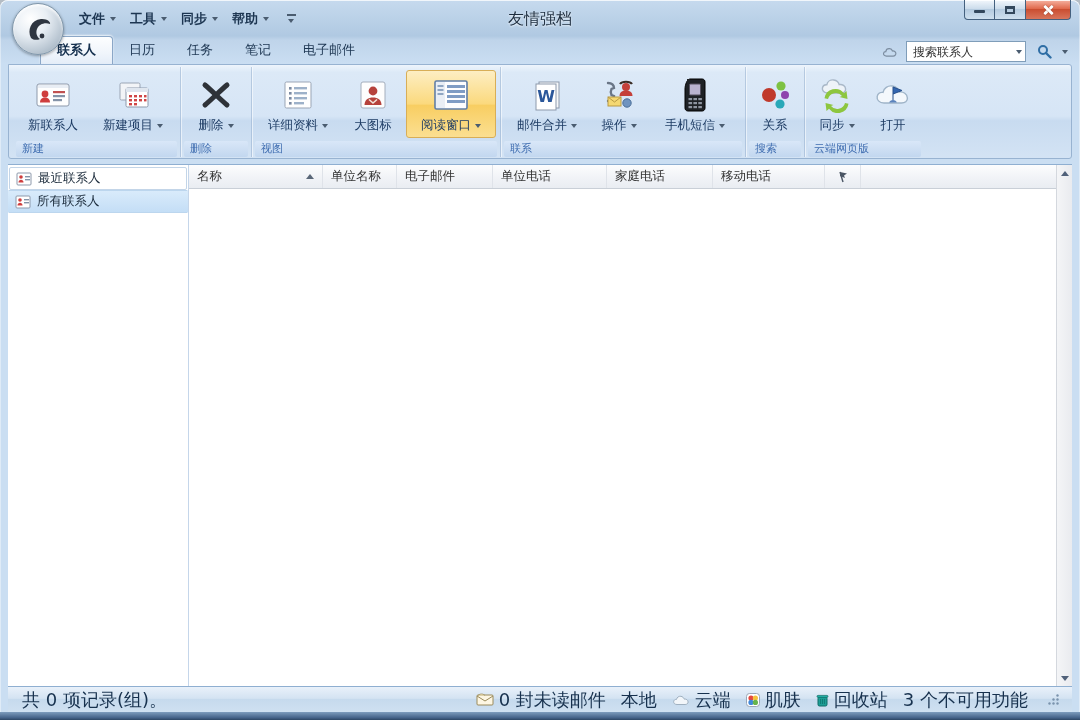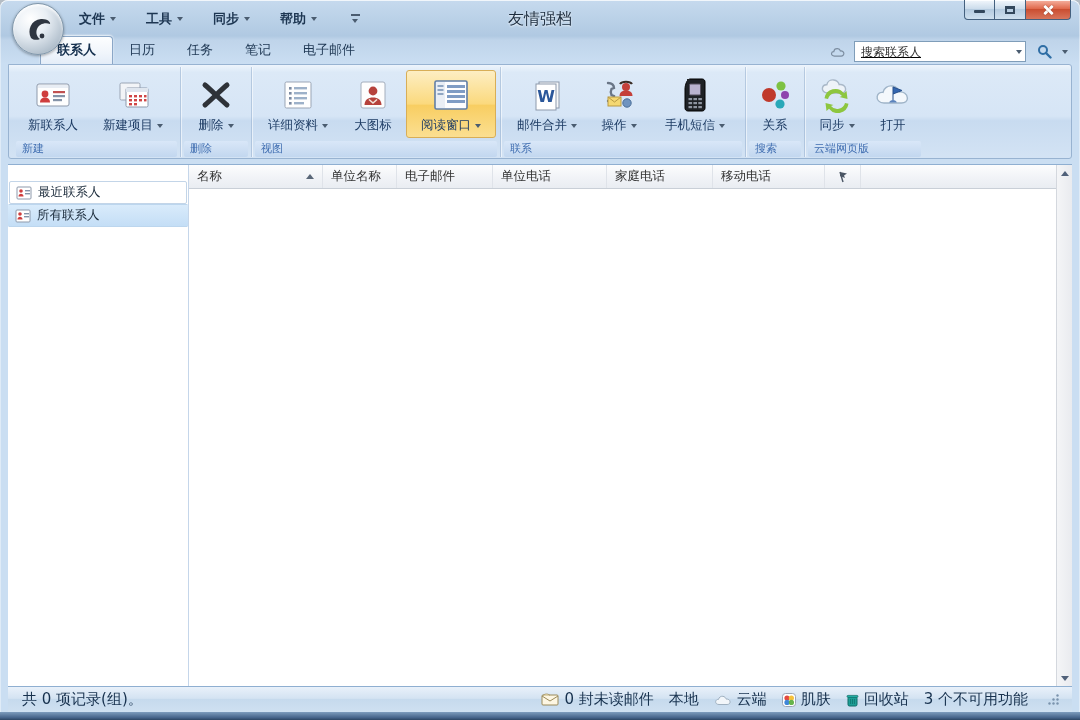--- a/index.html
+++ b/index.html
@@ -9,21 +9,21 @@
     background:linear-gradient(180deg,#c6daee 0,#b0c9e2 36px,#bfd4ea 40px,#cadef2 64px,#cadef2 100%);
     box-shadow:inset 0 1px 0 rgba(255,255,255,.75), inset 1px 0 0 rgba(255,255,255,.4), inset -1px 0 0 rgba(255,255,255,.4);
   }
 
   
   .titlebar { position:absolute; top:0; left:0; right:0; height:38px; }
   .logo { position:absolute; left:12px; top:3px; width:52px; height:52px; border-radius:50%;
     background:radial-gradient(circle at 35% 30%, #ffffff 0%, #e8eef4 35%, #b9c6d2 70%, #8fa0af 100%);
     border:1px solid #8096a9; box-shadow:0 1px 3px rgba(0,0,0,.35), inset 0 2px 3px rgba(255,255,255,.9); z-index:30; }
   .logo svg { position:absolute; left:8px; top:8px; }
-  .menubar { position:absolute; left:72px; top:7px; display:flex; align-items:center; gap:16px; }
+  .menubar { position:absolute; left:72px; top:7px; display:flex; align-items:center; gap:0; }
   .menu-item { display:flex; align-items:center; gap:5px; padding:3px 7px; font-size:13px; font-weight:bold;
     color:#1d3least; color:#1d3652; border-radius:3px; cursor:default; }
   .dd { width:0; height:0; border-left:3.5px solid transparent; border-right:3.5px solid transparent;
     border-top:4px solid #4a5c70; display:inline-block; }
   .qat-more { width:16px; height:14px; margin-left:8px; position:relative; }
   .qat-more::before { content:""; position:absolute; left:3px; top:2px; width:9px; height:2px; background:#4a5c70; }
   .qat-more::after { content:""; position:absolute; left:4px; top:7px; width:0; height:0;
     border-left:3.5px solid transparent; border-right:3.5px solid transparent; border-top:4px solid #4a5c70; }
   .title { position:absolute; left:0; right:0; top:9px; text-align:center; font-size:16px; color:#1c2c3e;
     text-shadow:0 1px 2px rgba(255,255,255,.9); }
@@ -44,22 +44,22 @@
   .glyph-close::after { transform:rotate(-45deg); }
 
   
   .tabrow { position:absolute; top:38px; left:8px; right:8px; height:26px; display:flex; align-items:flex-end; }
   .tabs { display:flex; margin-left:32px; height:26px; align-items:flex-end; }
   .tab { padding:4px 16px 5px; font-size:13px; color:#1d3652; border-radius:4px 4px 0 0; cursor:default; }
   .tab.active { background:linear-gradient(#fdfeff,#f0f5fb 60%,#e4edf8); border:1px solid #8ba7c7; border-bottom:none;
     font-weight:bold; color:#15304e; box-shadow:0 -1px 2px rgba(255,255,255,.8); }
   .search-cluster { position:absolute; right:4px; top:3px; display:flex; align-items:center; gap:6px; }
   .cloud-mini { width:18px; height:12px; }
-  .search-box { display:flex; align-items:center; width:172px; height:21px; background:#fff;
-    border:1px solid #7f9db9; padding:0 3px 0 6px;text-decoration:underline; }
+  .search-box { display:flex; align-items:center; width:120px; height:21px; background:#fff;
+    border:1px solid #7f9db9; padding:0 3px 0 6px; }
   .search-box input { border:none; outline:none; flex:1; font-size:12px; color:#333; width:100px; background:transparent;
     font-family:"DejaVu Sans",sans-serif; }
   .search-box input::placeholder { color:#333; opacity:1; }
   .mag-btn { width:24px; height:21px; display:flex; align-items:center; justify-content:center; }
 
   
   .ribbon { position:absolute; top:64px; left:8px; right:8px; height:95px;
     background:linear-gradient(180deg,#eef5fc 0,#dcE9f7 8%,#d6e5f6 55%,#c8dbf0 60%,#d3e3f4 100%);
     border:1px solid #98b3d1; border-radius:0 3px 3px 3px; display:flex; align-items:stretch; padding:2px 2px 1px 4px; }
   .group { display:flex; flex-direction:column; border-right:1px solid rgba(150,175,205,.55);
@@ -70,21 +70,21 @@
     background:linear-gradient(#d9e7f8,#c2d7ef); border-radius:2px; margin:1px 2px 2px; padding:0 6px; }
   .rbtn { display:flex; flex-direction:column; align-items:center; justify-content:flex-start; gap:3px;
     padding:5px 6px 3px; border-radius:3px; border:1px solid transparent; cursor:default; }
   .rbtn .ricon { height:38px; display:flex; align-items:center; justify-content:center; }
   .rbtn .rlabel { font-size:12.5px; color:#1e3c64; display:flex; align-items:center; gap:4px; white-space:nowrap; }
   .rbtn.active { background:linear-gradient(#fdeec3,#fbd97d 50%,#f8ce62 52%,#fbdf91); border:1px solid #d8ae57; }
 
   
   .main { position:absolute; top:164px; left:8px; right:8px; bottom:34px; background:#fff; display:flex;
     border-top:1px solid #8fafd1; }
-  .sidebar { width:181px; background:#fff; border-right:1px solid #c5d6ea; padding-top:16px; }
+  .sidebar { width:181px; background:#fff; border-right:1px solid #c5d6ea; padding-top:2px; }
   .side-item { height:23px; display:flex; align-items:center; gap:6px; padding:0 6px; font-size:12.5px; color:#1a2a3a;
     border:1px solid transparent; }
   .side-item.boxed { border:1px solid #c3d5e8; border-radius:2px; margin:0 1px; background:#fff; }
   .side-item.selected { background:linear-gradient(#d9ebfb,#c4def6); border-top:1px solid #bcd6ee; border-bottom:1px solid #bcd6ee; }
   .content { flex:1; display:flex; }
   .grid { flex:1; display:flex; flex-direction:column; }
   .grid-header { height:24px; display:flex; background:linear-gradient(#fcfdfe,#f0f2f6 60%,#e9edf2);
     border-bottom:1px solid #c9cfd7; }
   .hcell { display:flex; align-items:center; padding:0 8px; font-size:12.5px; color:#333;
     border-right:1px solid #dfe3e9; position:relative; }
@@ -95,21 +95,21 @@
     display:flex; flex-direction:column; justify-content:space-between; }
   .sarrow { height:16px; display:flex; align-items:center; justify-content:center; }
   .tri-up { width:0; height:0; border-left:4px solid transparent; border-right:4px solid transparent;
     border-bottom:5px solid #50617a; }
   .tri-down { width:0; height:0; border-left:4px solid transparent; border-right:4px solid transparent;
     border-top:5px solid #50617a; }
 
   
   .statusbar { position:absolute; left:8px; right:8px; bottom:8px; height:26px;
     background:linear-gradient(#e9f1fa,#d4e3f2 45%,#c6daed 50%,#cfe0f1); border-top:1px solid #8fafd1;
-    display:flex; align-items:center; font-size:15px; color:#17314e; padding:0 6px; }
+    display:flex; align-items:center; font-size:18px; color:#17314e; padding:0 6px; }
   .status-left { padding-left:8px; }
   .status-right { margin-left:auto; display:flex; align-items:center; gap:15px; padding-right:6px; }
   .sitem { display:flex; align-items:center; gap:5px; }
   .grip { margin-left:4px; }
   .bottomband { position:absolute; left:0; right:0; bottom:0; height:8px;
     background:linear-gradient(#7d9cbd,#46648a 70%,#2c4563); }
 </style>
 </head>
 <body>
 

